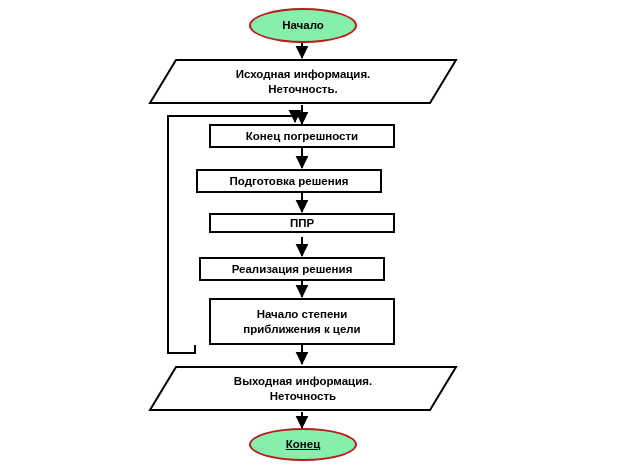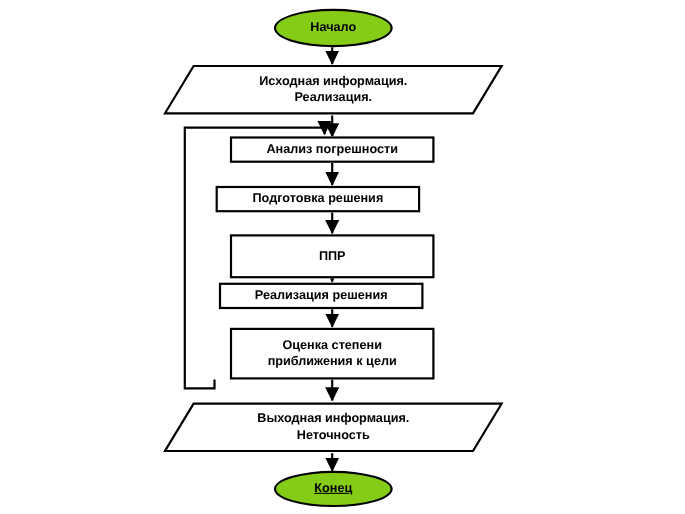--- a/index.html
+++ b/index.html
@@ -22,23 +22,23 @@
     box-sizing: border-box;
     display: flex;
     align-items: center;
     justify-content: center;
     text-align: center;
     font-weight: bold;
     color: #000000;
     line-height: 1.25;
   }
   .terminator {
-    border: 2px solid #000000;
+    border: 2px solid #b91c1c;
     border-radius: 50%;
-    background: #84cc16;
+    background: #86efac;
     font-size: 11.5px;
   }
   .process {
     border: 2px solid #000000;
     background: #ffffff;
     font-size: 11.5px;
   }
   .io-wrap {
     position: absolute;
   }
@@ -100,41 +100,41 @@
 
   <div class="node terminator" style="left:249px; top:8px; width:108px; height:35px;">
     <span>Начало</span>
   </div>
 
   <div class="io-wrap" style="left:148px; top:58px; width:310px; height:47px;">
     <svg width="310" height="47">
       <polygon points="28,2 308,2 282,45 2,45" fill="#ffffff" stroke="#000000" stroke-width="2"></polygon>
     </svg>
     <div class="io-label">Исходная информация.
-Реализация.</div>
+Неточность.</div>
   </div>
 
   <div class="node process" style="left:209px; top:124px; width:186px; height:24px;">
-    <span>Анализ погрешности</span>
+    <span>Конец погрешности</span>
   </div>
 
   <div class="node process" style="left:196px; top:169px; width:186px; height:24px;">
     <span>Подготовка решения</span>
   </div>
 
-  <div class="node process" style="left:209px; top:213px; width:186px; height:40px;">
+  <div class="node process" style="left:209px; top:213px; width:186px; height:20px;">
     <span>ППР</span>
   </div>
 
   <div class="node process" style="left:199px; top:257px; width:186px; height:24px;">
     <span>Реализация решения</span>
   </div>
 
   <div class="node process" style="left:209px; top:298px; width:186px; height:47px; white-space:pre-line;">
-    <span>Оценка степени
+    <span>Начало степени
 приближения к цели</span>
   </div>
 
   <div class="io-wrap" style="left:148px; top:365px; width:310px; height:47px;text-decoration:underline;">
     <svg width="310" height="47">
       <polygon points="28,2 308,2 282,45 2,45" fill="#ffffff" stroke="#000000" stroke-width="2"></polygon>
     </svg>
     <div class="io-label">Выходная информация.
 Неточность</div>
   </div>

